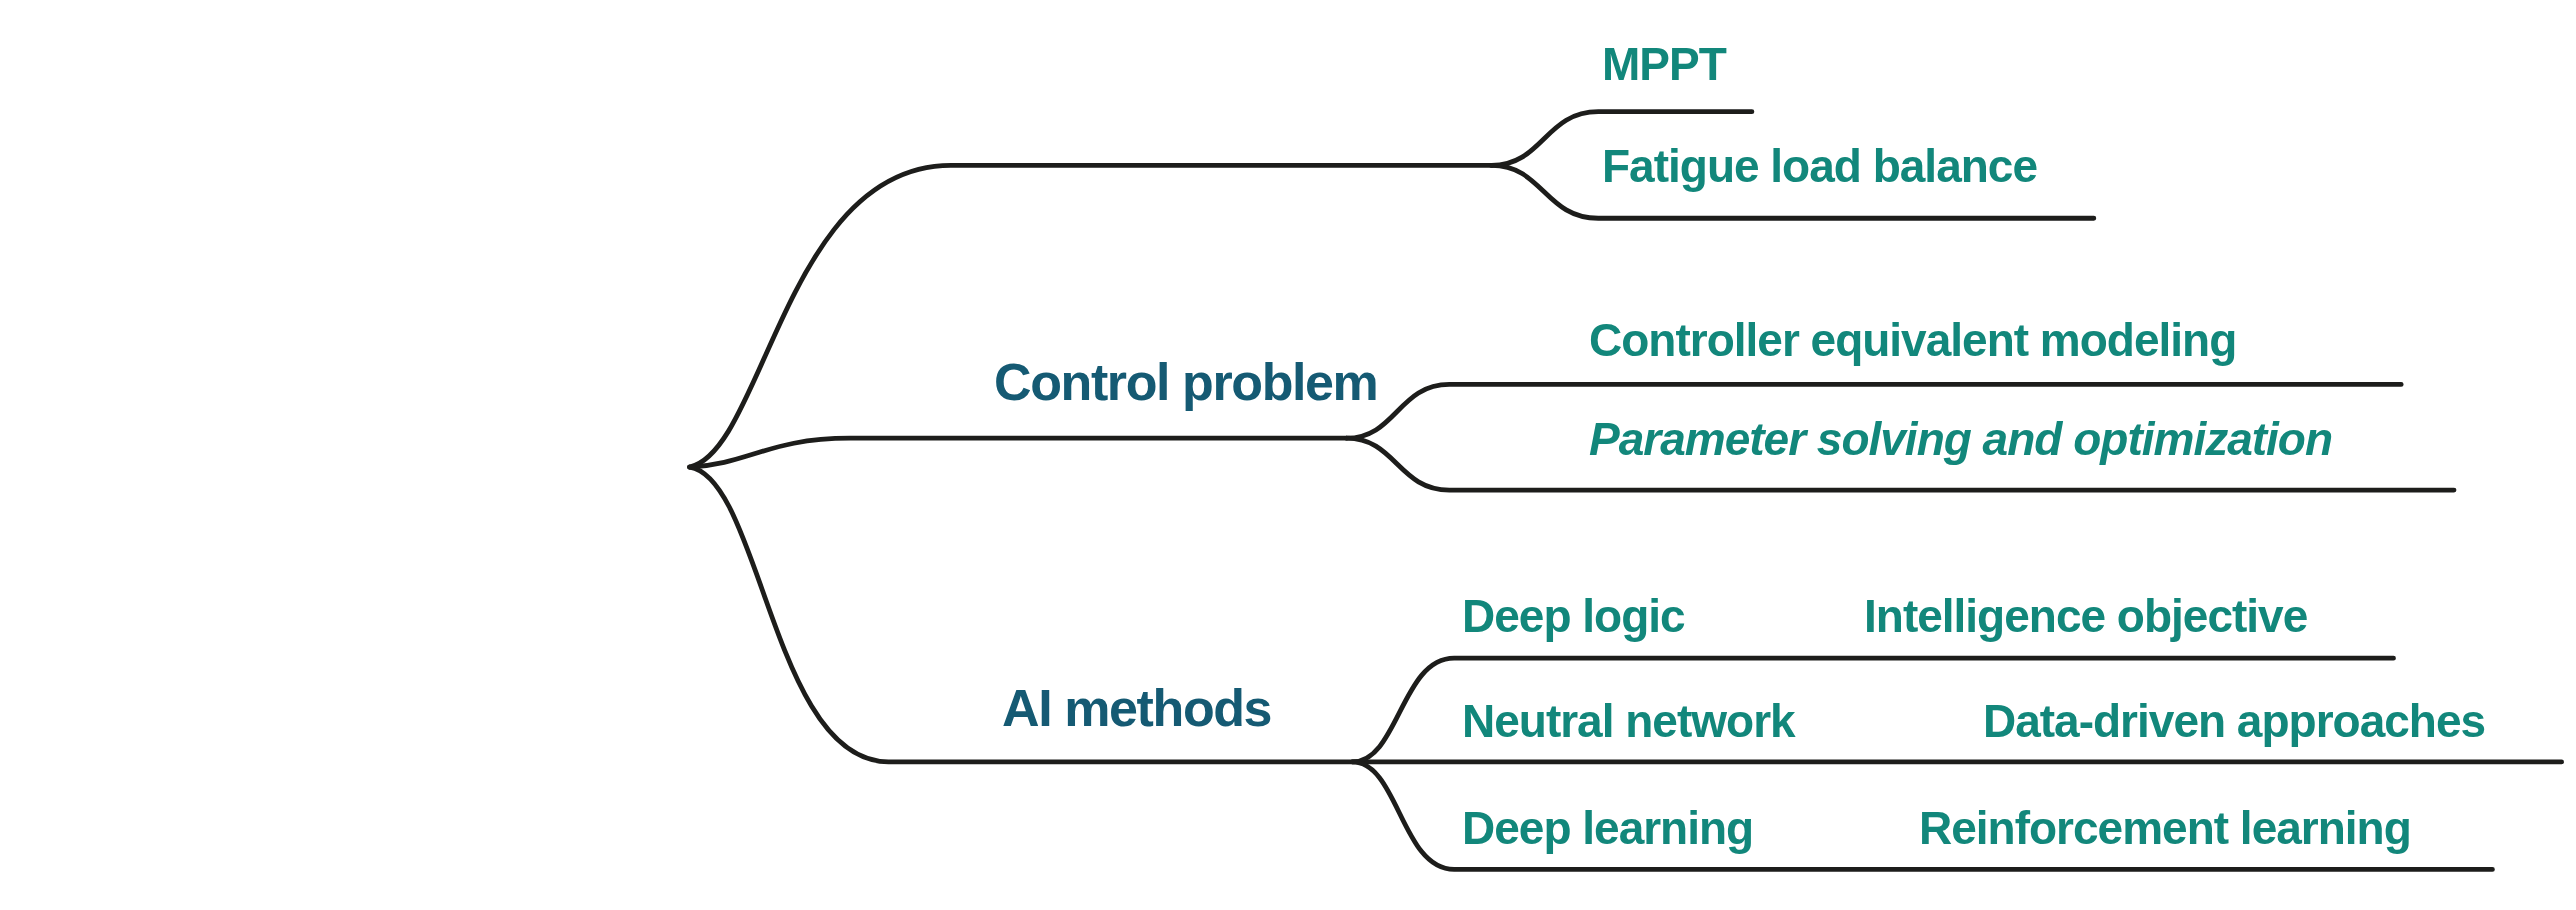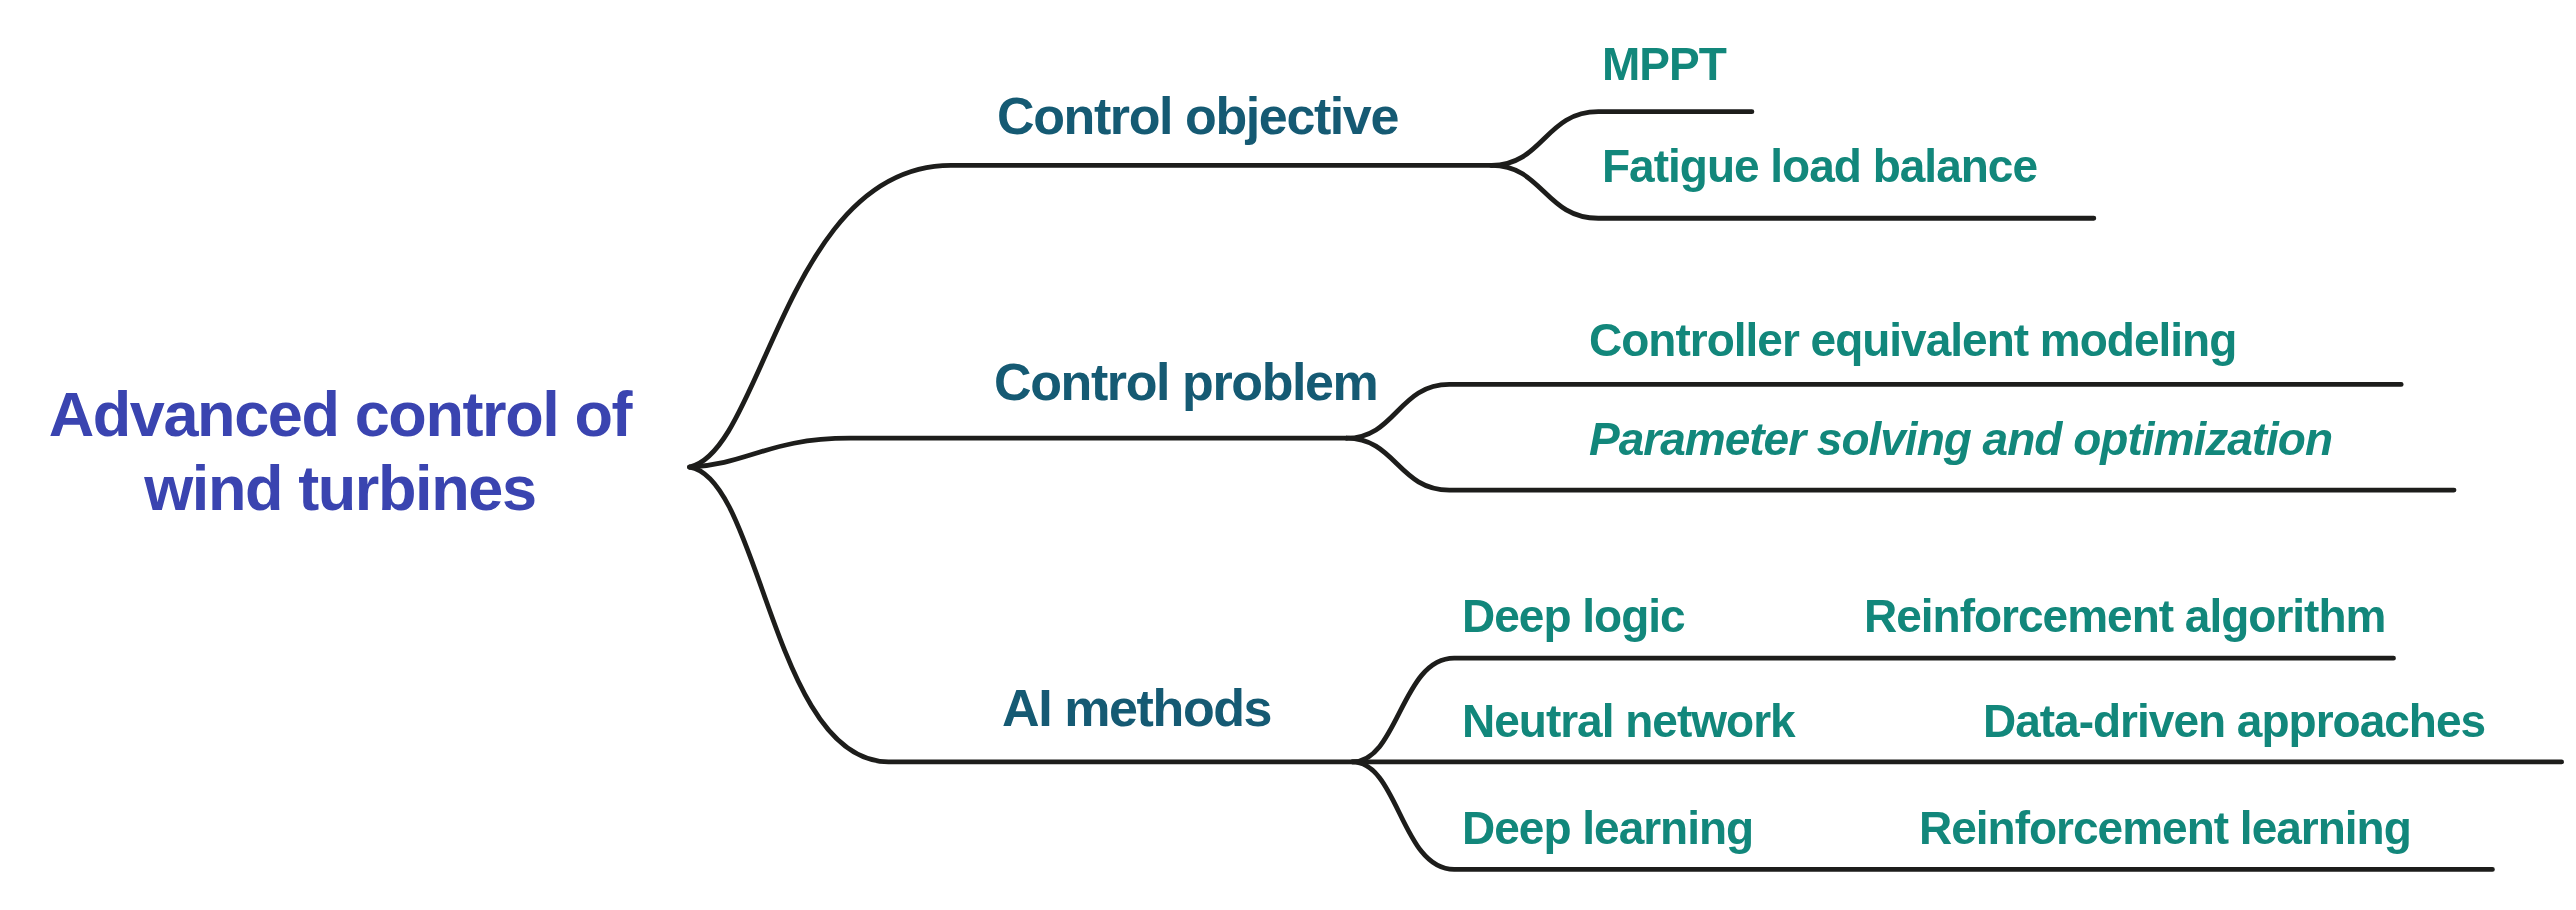--- a/index.html
+++ b/index.html
@@ -64,34 +64,31 @@
 
     <path d="M1402,456 C1453,456 1456,510 1509,510 L2555,510"></path>
 
     <path d="M718,486 C792,497 805,793 925,793 L2667,793"></path>
 
     <path d="M1408,793 C1456,793 1459,685 1514,685 L2492,685"></path>
 
     <path d="M1408,793 C1456,793 1459,905 1514,905 L2595,905"></path>
   </svg>
 
-  <div class="label root-label" style="left:13.4px;top:377px;">Advanced control of
-wind turbines</div>
 
-  <div class="label branch-label" style="left:997px;top:86px;">Control objective</div>
   <div class="label branch-label" style="left:994px;top:352px;">Control problem</div>
   <div class="label branch-label" style="left:1002px;top:678px;">AI methods</div>
 
   <div class="label leaf-label" style="left:1602px;top:37px;">MPPT</div>
   <div class="label leaf-label" style="left:1602px;top:139px;">Fatigue load balance</div>
 
   <div class="label leaf-label" style="left:1589px;top:313px;">Controller equivalent modeling</div>
   <div class="label leaf-label" style="left:1589px;top:412px;font-style:italic;">Parameter solving and optimization</div>
 
   <div class="label leaf-label" style="left:1462px;top:589px;">Deep logic</div>
-  <div class="label leaf-label" style="left:1864px;top:589px;">Reinforcement algorithm</div>
+  <div class="label leaf-label" style="left:1864px;top:589px;">Intelligence objective</div>
   <div class="label leaf-label" style="left:1462px;top:694px;">Neutral network</div>
   <div class="label leaf-label" style="left:1983px;top:694px;">Data-driven approaches</div>
   <div class="label leaf-label" style="left:1462px;top:801px;">Deep learning</div>
   <div class="label leaf-label" style="left:1919px;top:801px;">Reinforcement learning</div>
 
 </div>
 
 
 </body></html>

